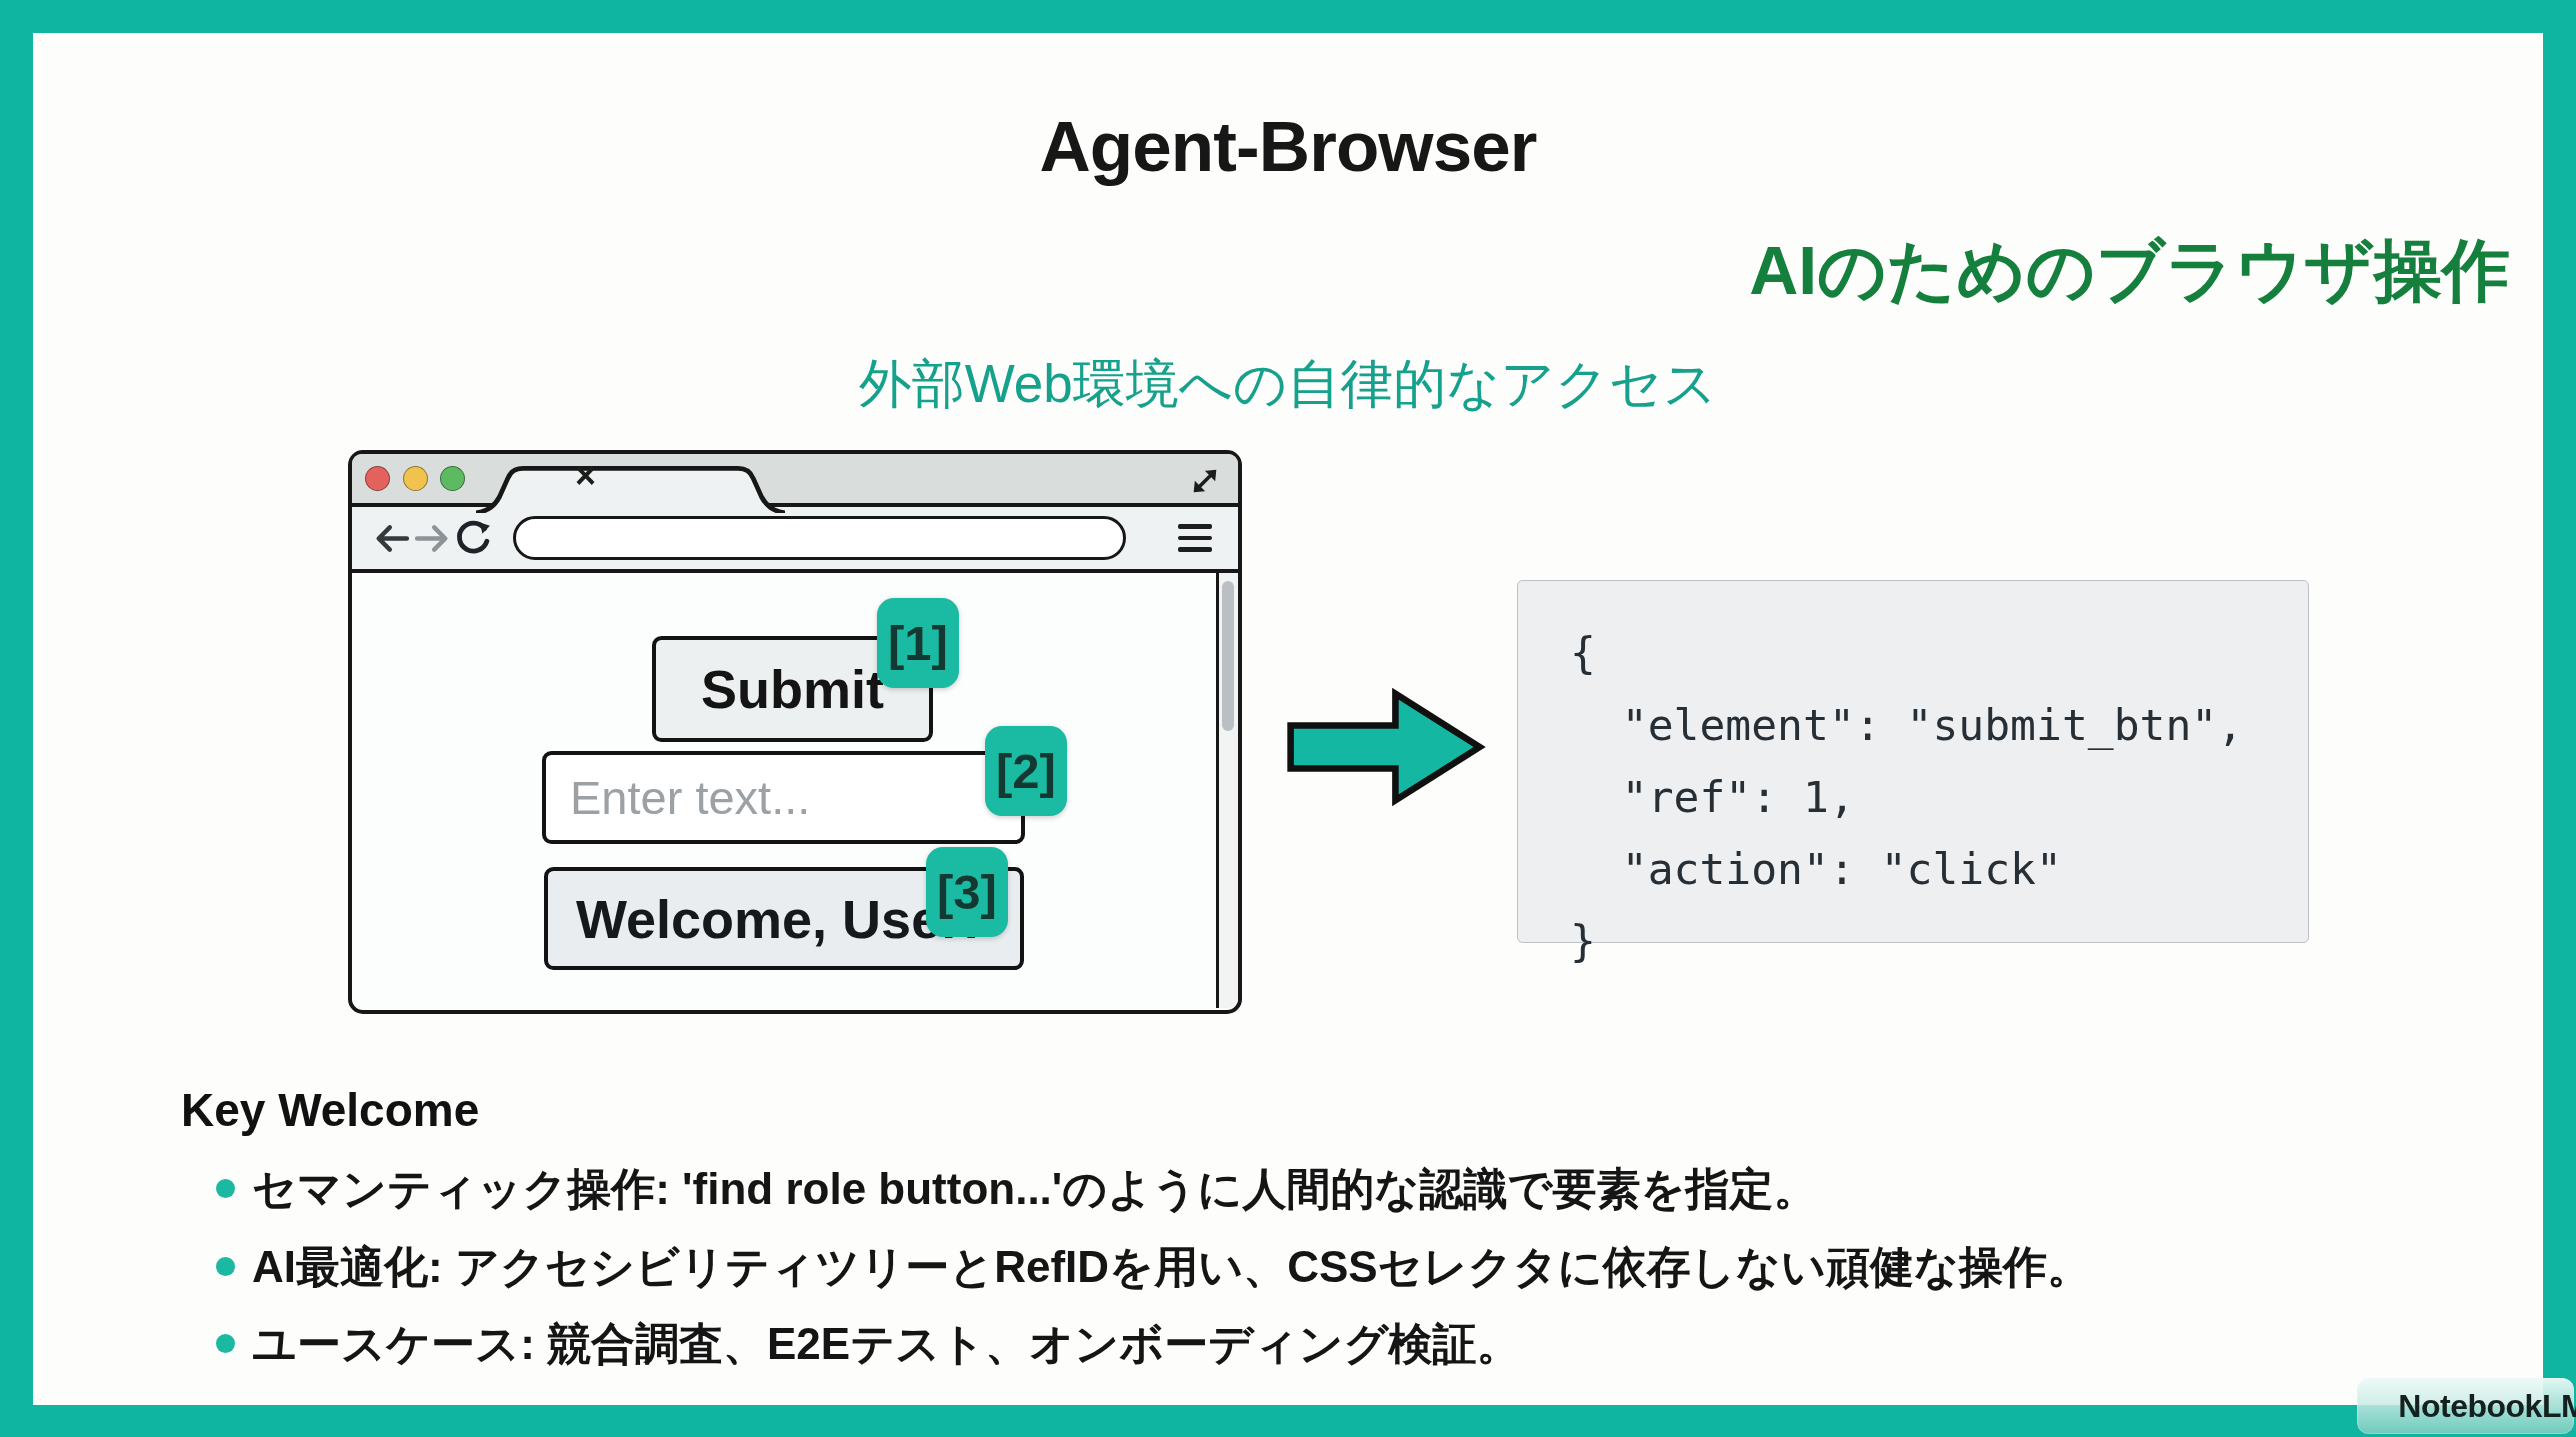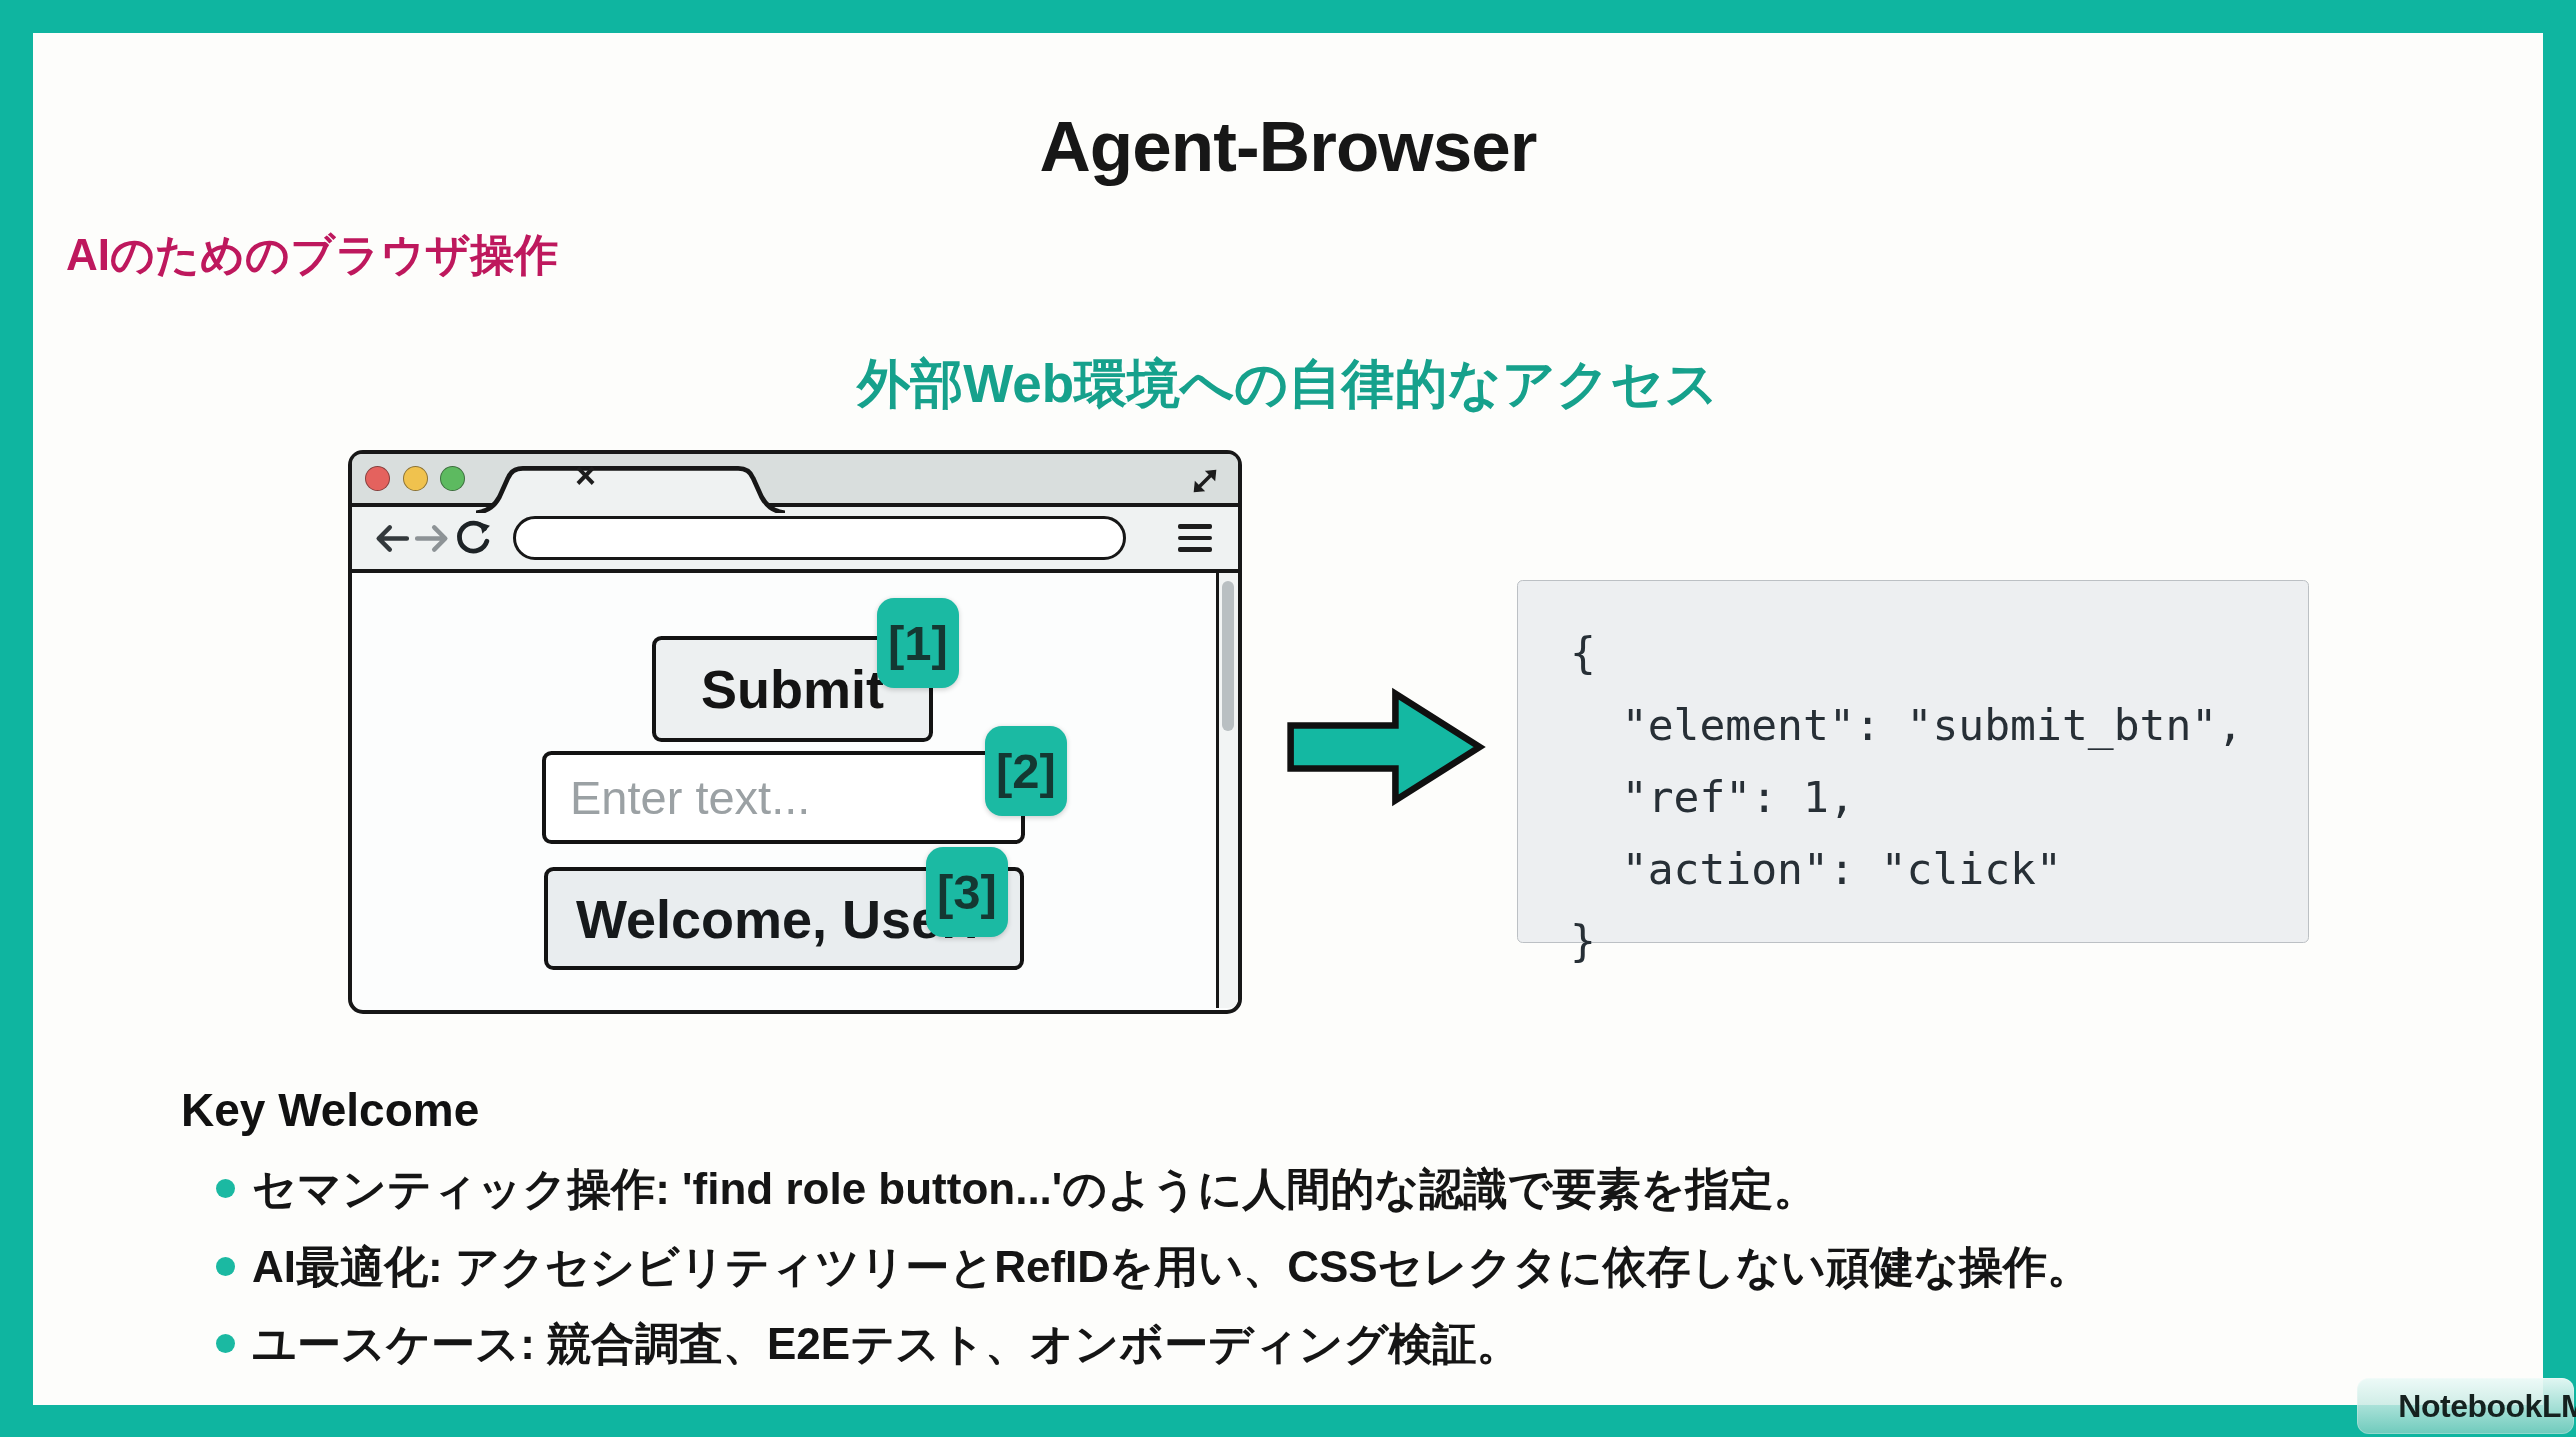--- a/index.html
+++ b/index.html
@@ -5,24 +5,24 @@
   * { margin:0; padding:0; box-sizing:border-box; }
   html,body { width:2576px; height:1438px; }
   body { font-family:"Liberation Sans", sans-serif; }
 
   #slide { position:relative; width:2576px; height:1438px; background:#0fb5a0; overflow:hidden; }
   #canvas { position:absolute; left:33px; top:33px; right:33px; bottom:33px; background:#fdfdfb; }
 
   
   .title { position:absolute; left:33px; right:33px; top:73px; text-align:center;
            font-size:71px; font-weight:800; letter-spacing:-0.9px; color:#171717; }
-  .subtitle { position:absolute; left:33px; right:33px; top:193px; text-align:left;
-           font-size:44px; font-weight:800; color:#be185d; }
+  .subtitle { position:absolute; left:33px; right:33px; top:193px; text-align:right;
+           font-size:68px; font-weight:800; color:#15803d; }
   .tagline { position:absolute; left:33px; right:33px; top:316px; text-align:center;
-           font-size:53px; font-weight:700; color:#16a18c; }
+           font-size:53px; font-weight:400; color:#16a18c; }
 
   
   .browser { position:absolute; left:315px; top:417px; width:894px; height:564px;
              background:#fcfdfd; border:4.7px solid #171717; border-radius:15px; }
   .chrome { position:relative; height:53px; background:#d9dedd; border-bottom:4.7px solid #171717;
             border-radius:9.4px 9.4px 0 0; }
   .light { position:absolute; top:12px; width:25px; height:25px; border-radius:50%;
            border:1.9px solid rgba(20,20,20,.45); }
   .light.red { left:13px; background:#e4625e; }
   .light.yellow { left:51px; background:#f0c24e; }

